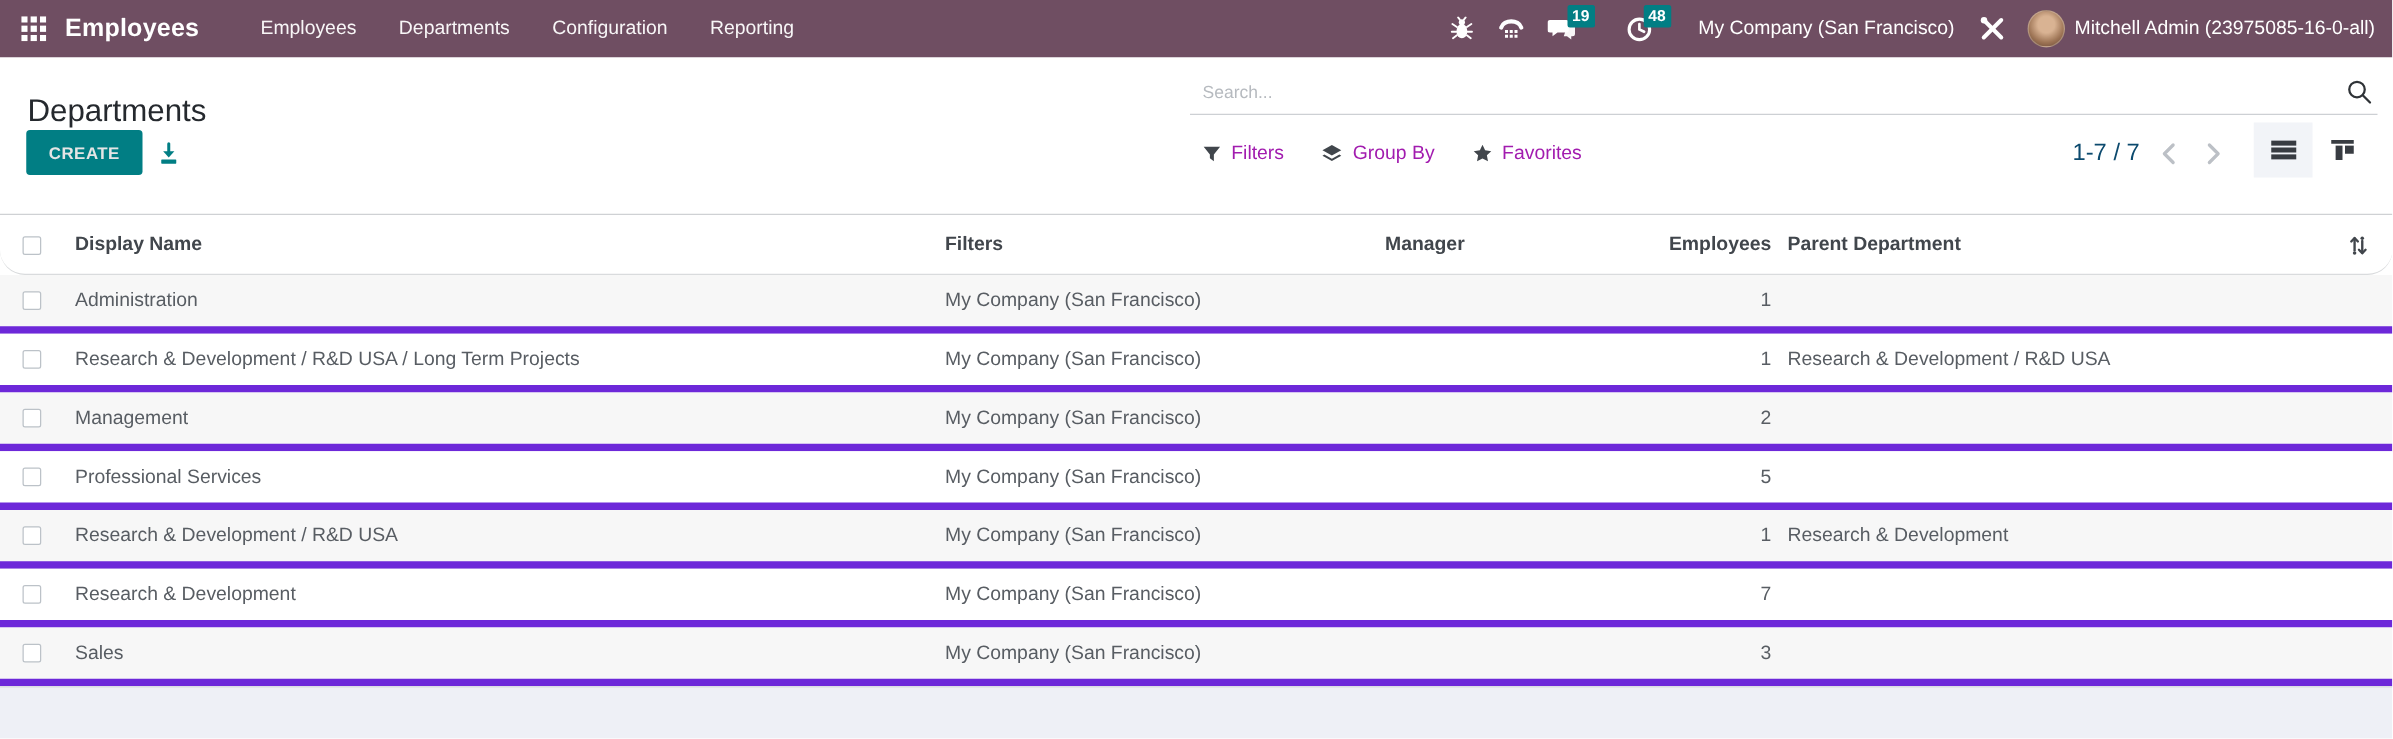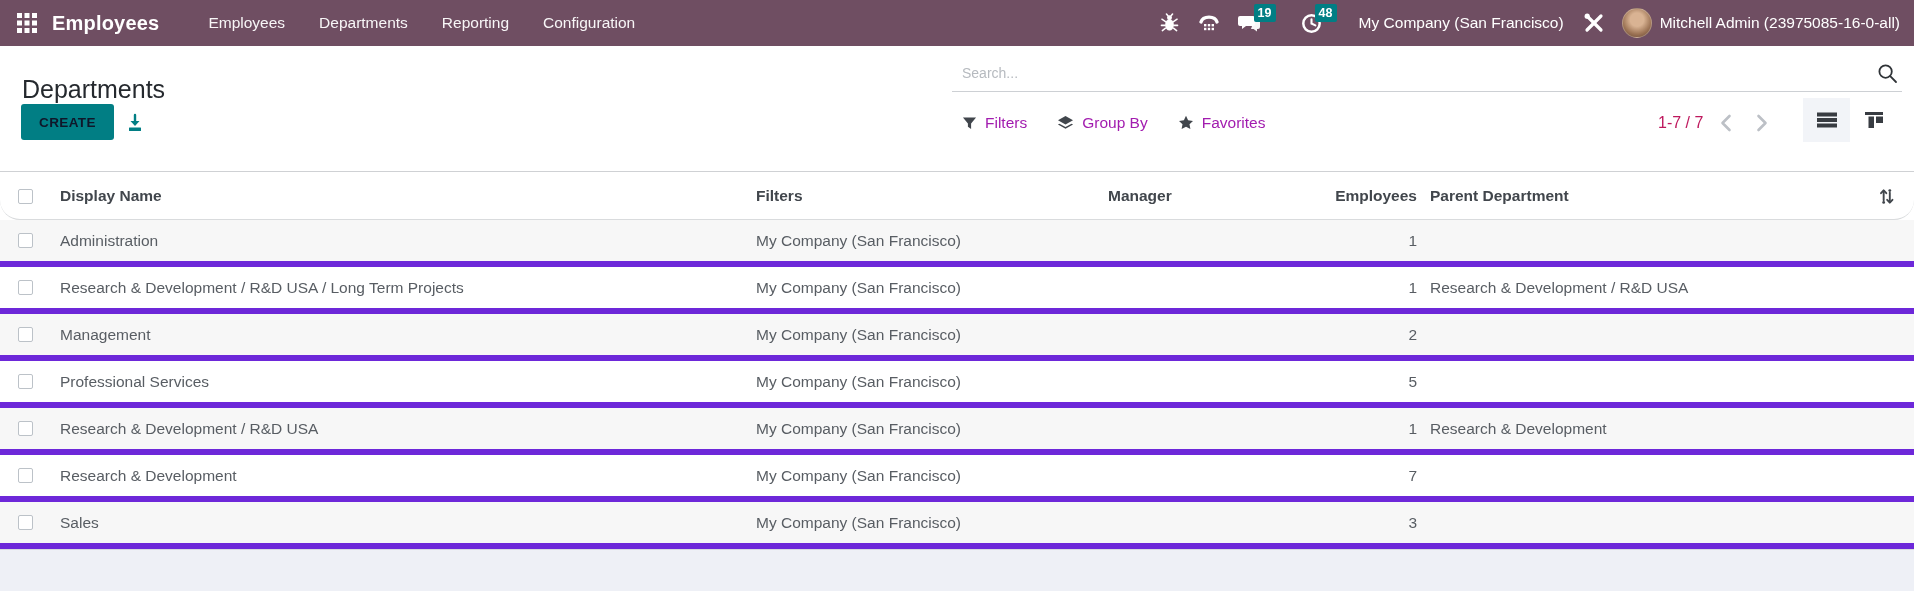--- a/index.html
+++ b/index.html
@@ -23,35 +23,35 @@
   .avatar { margin-left:17px; width:30px; height:30px; border-radius:50%;
             background: radial-gradient(circle at 50% 38%, #d9b393 0 30%, #9c7354 65%, #5f4030 100%);
             border:1px solid rgba(255,255,255,0.25); cursor:pointer; flex:0 0 auto; }
   .user-name { margin-left:8px; }
 
   
   .control-panel { position:absolute; top:46px; left:0; width:100%; height:126px; background:#fff;
                    border-bottom:1px solid #cfd1d4; }
   .page-title { position:absolute; left:22px; top:12px; font-size:25px; font-weight:400; color:#25292e; }
   .btn-create { position:absolute; left:21px; top:58px; height:36px; padding:0 18px;
-                background:#017E84; color:#0f172a; border:none; border-radius:3px;
+                background:#017E84; color:#e5e5e5; border:none; border-radius:3px;
                 font-family:"Liberation Sans", sans-serif; font-size:13.5px; font-weight:700; letter-spacing:0.4px; cursor:pointer; }
   .export-btn { position:absolute; left:122px; top:64px; width:26px; height:26px; display:flex; align-items:center; justify-content:center; cursor:pointer; }
 
   .search-wrap { position:absolute; left:952px; top:8px; width:950px; height:38px; }
   .search-input { width:100%; height:100%; border:none; border-bottom:1px solid #cdd0d4; outline:none;
                   font-family:"Liberation Sans", sans-serif; font-size:14px; color:#3a3f44; padding:0 34px 0 10px; }
   .search-input::placeholder { color:#b6babf; }
   .search-glass { position:absolute; right:4px; top:9px; cursor:pointer; }
 
   .filters-bar { position:absolute; left:962px; top:58px; height:38px; display:flex; align-items:center; gap:30px; }
   .filter-btn { display:flex; align-items:center; gap:8px; font-size:15.5px; color:#a21caf; cursor:pointer; white-space:nowrap; }
 
   .pager { position:absolute; left:1658px; top:58px; height:38px; display:flex; align-items:center; gap:10px; }
-  .pager-range { font-size:16px; color:#be185d; }
+  .pager-range { font-size:19px; color:#0c4a6e; }
   .pager-arrow { width:26px; height:26px; display:flex; align-items:center; justify-content:center; cursor:pointer; }
 
   .view-switcher { position:absolute; left:1803px; top:52px; display:flex; }
   .vs-btn { width:47px; height:44px; display:flex; align-items:center; justify-content:center; cursor:pointer; }
   .vs-btn.active { background:#f2f4f8; }
 
   
   .list-table { position:absolute; top:173px; left:0; width:100%; }
   .trow { display:flex; align-items:center; height:47px; border-bottom:6px solid #6d28d9;
           font-size:15.5px; color:#585d63; background:#fff; }
@@ -88,22 +88,22 @@
           <rect x="0" y="15" width="5" height="5"></rect>
             <rect x="7.5" y="15" width="5" height="5"></rect>
             <rect x="15" y="15" width="5" height="5"></rect>
         </g>
       </svg>
     </div>
     <div class="brand">Employees</div>
     <nav class="topnav">
       <div class="nav-item">Employees</div>
       <div class="nav-item">Departments</div>
+      <div class="nav-item">Configuration</div>
       <div class="nav-item">Reporting</div>
-      <div class="nav-item">Configuration</div>
     </nav>
 
     <div class="systray">
       <div class="tray-icon">
         <svg width="19" height="20" viewBox="0 0 20 21">
           <g fill="#ffffff">
             <circle cx="10" cy="5" r="2.6"></circle>
             <ellipse cx="10" cy="12.5" rx="4.6" ry="6"></ellipse>
             <rect x="9.4" y="7" width="1.2" height="11"></rect>
           </g>

